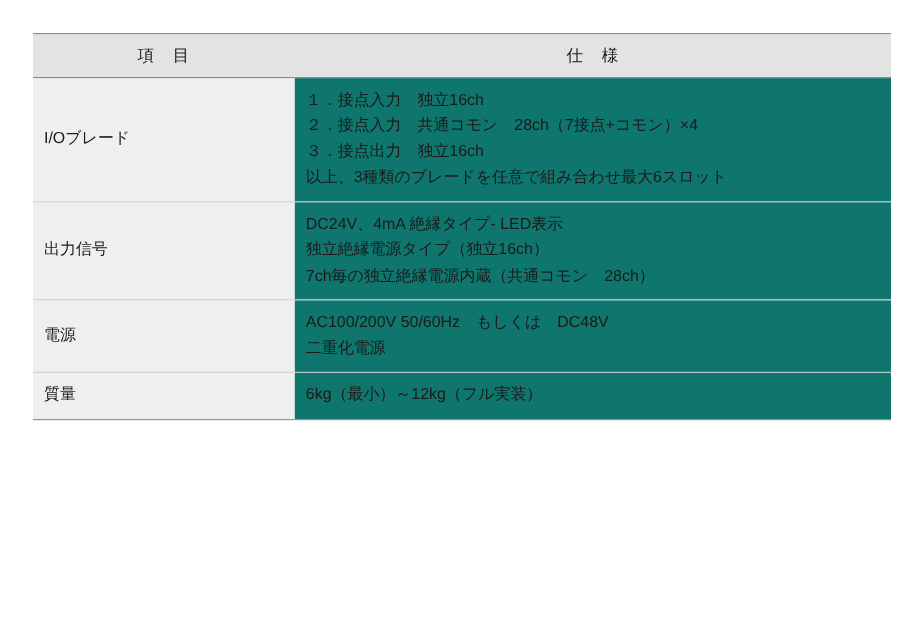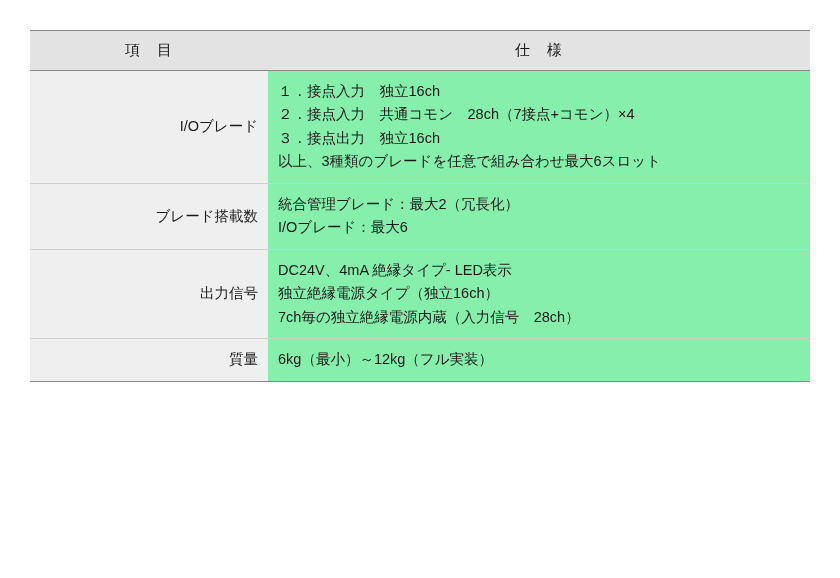--- a/index.html
+++ b/index.html
@@ -48,26 +48,26 @@
   table.spec tbody tr td {
     border-bottom: 1px solid #cfcfcf;
     padding: 9px 10px;
     line-height: 1.62;
   }
   table.spec tbody tr:last-child td {
     border-bottom: 1px solid #8a8a8a;
   }
   td.cell-item {
     background: #efefef;
-    text-align: right;
+    text-align: left;
     width: 222px;
     font-size: 14.5px;
   }
   td.cell-spec {
-    background: #86efac;
+    background: #0f766e;
     text-align: left;
     padding-left: 14px;
   }
   .line {
     display: block;
     white-space: pre;
   }
 </style>
 </head>
 <body>
@@ -84,32 +84,32 @@
       <tr>
         <td class="cell-item">I/Oブレード</td>
         <td class="cell-spec">
           <span class="line">１．接点入力　独立16ch</span>
           <span class="line">２．接点入力　共通コモン　28ch（7接点+コモン）×4</span>
           <span class="line">３．接点出力　独立16ch</span>
           <span class="line">以上、3種類のブレードを任意で組み合わせ最大6スロット</span>
         </td>
       </tr>
       <tr>
-        <td class="cell-item">ブレード搭載数</td>
-        <td class="cell-spec">
-          <span class="line">統合管理ブレード：最大2（冗長化）</span>
-          <span class="line">I/Oブレード：最大6</span>
-        </td>
-      </tr>
-      <tr>
         <td class="cell-item">出力信号</td>
         <td class="cell-spec">
           <span class="line">DC24V、4mA 絶縁タイプ- LED表示</span>
           <span class="line">独立絶縁電源タイプ（独立16ch）</span>
-          <span class="line">7ch毎の独立絶縁電源内蔵（入力信号　28ch）</span>
+          <span class="line">7ch毎の独立絶縁電源内蔵（共通コモン　28ch）</span>
+        </td>
+      </tr>
+      <tr>
+        <td class="cell-item">電源</td>
+        <td class="cell-spec">
+          <span class="line">AC100/200V 50/60Hz　もしくは　DC48V</span>
+          <span class="line">二重化電源</span>
         </td>
       </tr>
       <tr>
         <td class="cell-item">質量</td>
         <td class="cell-spec">
           <span class="line">6kg（最小）～12kg（フル実装）</span>
         </td>
       </tr>
     </tbody>
   </table>

